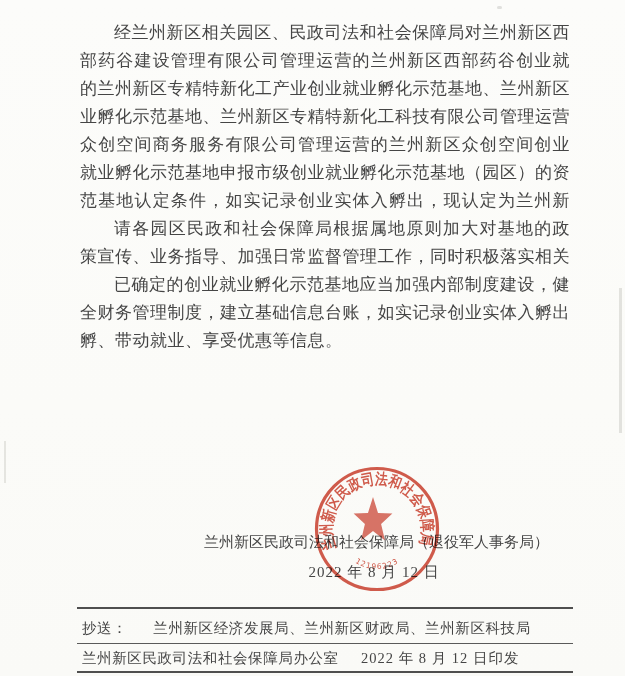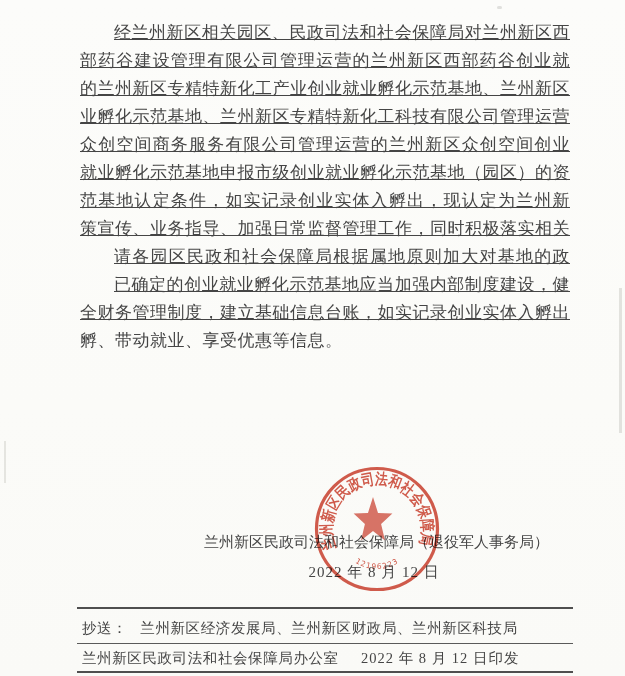--- a/index.html
+++ b/index.html
@@ -18,21 +18,21 @@
     position: absolute;
     left: 80px; top: 19px; width: 490px;
   }
   .ln {
     height: 28px; line-height: 28px;
     font-size: 17px;
     letter-spacing: 0.5px;
     text-align: justify;
     overflow: hidden;
   }
-  .ln.fill { text-align-last: justify; text-decoration: underline; }
+  .ln.fill { text-align-last: justify; }
   .ln.indent { text-indent: 2em; }
 
   
   .signature { position: absolute; left: 204px; top: 528px; width: 340px; }
   .sig-org { font-size: 15px; height: 28px; line-height: 28px; white-space: nowrap; }
   .sig-date { font-size: 15px; height: 28px; line-height: 28px; margin-top: 2px; text-align: center; letter-spacing: 1px; }
 
   
   .seal {
     position: absolute; left: 307px; top: 459px;
@@ -46,21 +46,21 @@
   
   .rule { position: absolute; left: 77px; width: 496px; background: #4f4f4f; }
   .rule-top { top: 607px; height: 2px; }
   .rule-mid { top: 643px; height: 1px; background: #5a5a5a; }
   .rule-bottom { top: 671px; height: 2px; }
   .cc-row {
     position: absolute; left: 82px; top: 616px; width: 491px;
     font-size: 14.5px; line-height: 24px; letter-spacing: 0.6px;
     white-space: nowrap;
   }
-  .cc-row .cc-label { margin-right: 13px; }
+  .cc-row .cc-label { margin-right: 26px; }
   .office-row {
     position: absolute; left: 82px; top: 647px; width: 491px;
     font-size: 14.5px; line-height: 22px; letter-spacing: 0.6px;
     white-space: nowrap;
   }
   .office-row .print-date { position: absolute; left: 279px; top: 0; letter-spacing: 1px; text-align: center; }
 
   
   .artifact { position: absolute; background: #c9c9c4; pointer-events: none; }
   .artifact.a1 { left: 497px; top: 6px; width: 5px; height: 3px; opacity: .55; border-radius: 2px; }
@@ -73,22 +73,22 @@
 <div class="page">
 
   <div class="body-text">
     <div class="ln fill indent">经兰州新区相关园区、民政司法和社会保障局对兰州新区西</div>
     <div class="ln fill">部药谷建设管理有限公司管理运营的兰州新区西部药谷创业就</div>
     <div class="ln fill">的兰州新区专精特新化工产业创业就业孵化示范基地、兰州新区</div>
     <div class="ln fill">业孵化示范基地、兰州新区专精特新化工科技有限公司管理运营</div>
     <div class="ln fill">众创空间商务服务有限公司管理运营的兰州新区众创空间创业</div>
     <div class="ln fill">就业孵化示范基地申报市级创业就业孵化示范基地（园区）的资</div>
     <div class="ln fill">范基地认定条件，如实记录创业实体入孵出，现认定为兰州新</div>
+    <div class="ln fill indent">请各园区民政和社会保障局根据属地原则加大对基地的政</div>
     <div class="ln fill">策宣传、业务指导、加强日常监督管理工作，同时积极落实相关</div>
-    <div class="ln fill indent">请各园区民政和社会保障局根据属地原则加大对基地的政</div>
     <div class="ln fill indent">已确定的创业就业孵化示范基地应当加强内部制度建设，健</div>
     <div class="ln fill">全财务管理制度，建立基础信息台账，如实记录创业实体入孵出</div>
     <div class="ln">孵、带动就业、享受优惠等信息。</div>
   </div>
 
   <div class="signature">
     <div class="sig-org">兰州新区民政司法和社会保障局（退役军人事务局）</div>
     <div class="sig-date">2022 年 8 月 12 日</div>
   </div>
 

